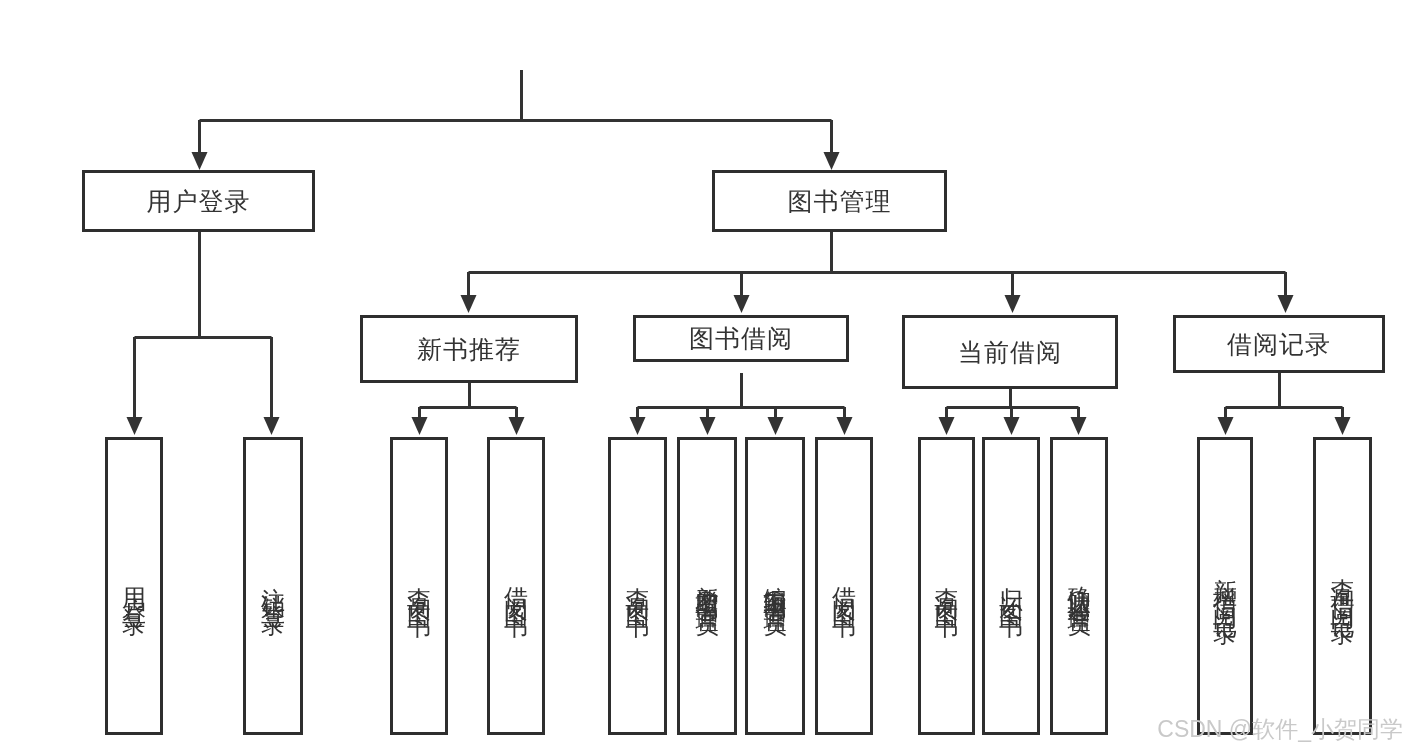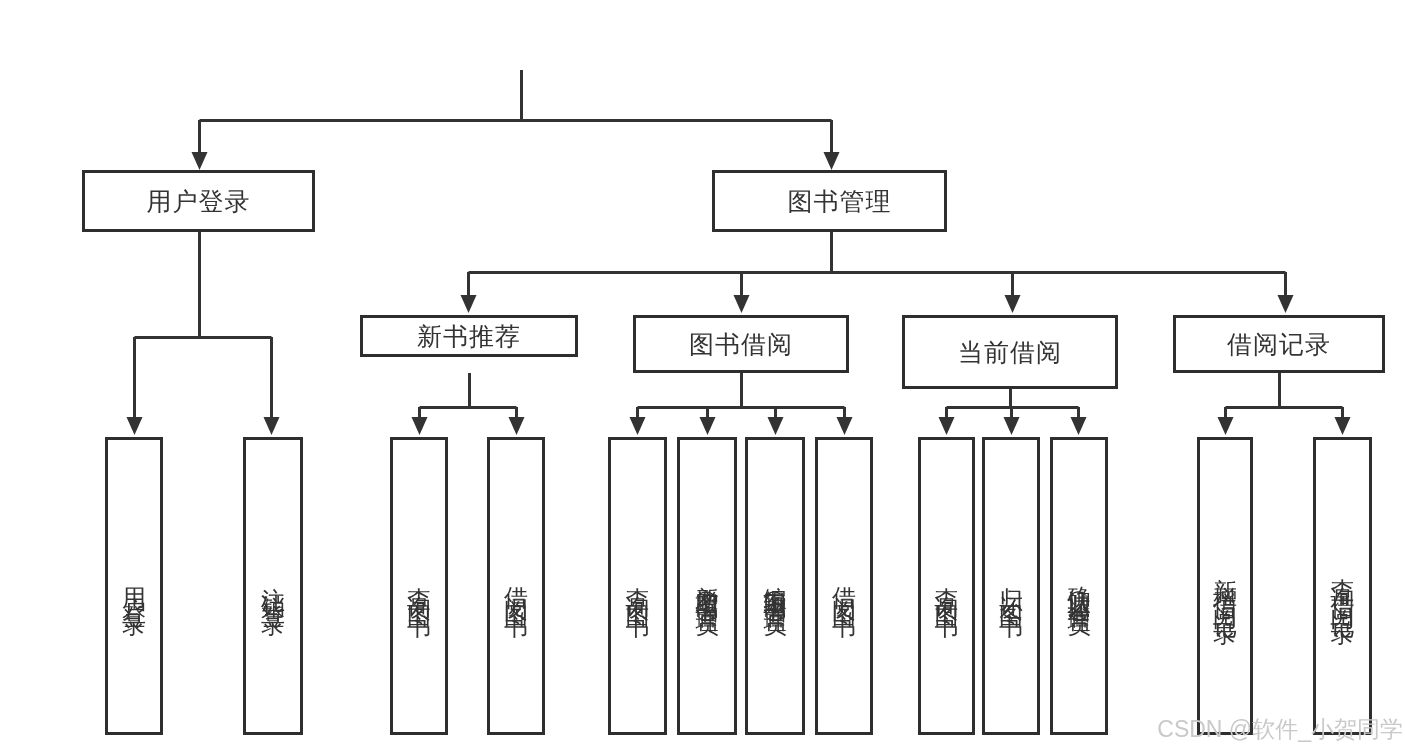--- a/index.html
+++ b/index.html
@@ -122,22 +122,22 @@
       <polygon points="1070.5,417 1086.5,417 1078.5,435"></polygon>
       <polygon points="1217.5,417 1233.5,417 1225.5,435"></polygon>
       <polygon points="1334.5,417 1350.5,417 1342.5,435"></polygon>
     </g>
   </svg>
 
 
   <div class="box h" style="left:82px; top:170px; width:233px; height:62px;">用户登录</div>
   <div class="box h" style="left:712px; top:170px; width:235px; height:62px;padding-left:20px;">图书管理</div>
 
-  <div class="box h" style="left:360px; top:315px; width:218px; height:42px;">新书推荐</div>
-  <div class="box h" style="left:633px; top:315px; width:216px; height:58px;">图书借阅</div>
+  <div class="box h" style="left:360px; top:315px; width:218px; height:68px;">新书推荐</div>
+  <div class="box h" style="left:633px; top:315px; width:216px; height:47px;">图书借阅</div>
   <div class="box h" style="left:902px; top:315px; width:216px; height:74px;">当前借阅</div>
   <div class="box h" style="left:1173px; top:315px; width:212px; height:58px;">借阅记录</div>
 
   <div class="box v" style="left:105px; top:437px; width:58px; height:298px;">用户登录</div>
   <div class="box v" style="left:243px; top:437px; width:60px; height:298px;">注销登录</div>
 
   <div class="box v" style="left:390px; top:437px; width:58px; height:298px;">查询图书</div>
   <div class="box v" style="left:487px; top:437px; width:58px; height:298px;">借阅图书</div>
 
   <div class="box v" style="left:608px; top:437px; width:59px; height:298px;">查询图书</div>

